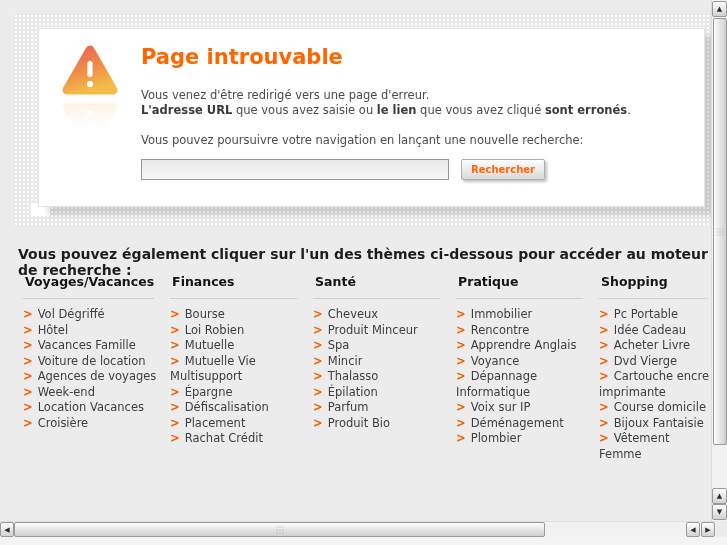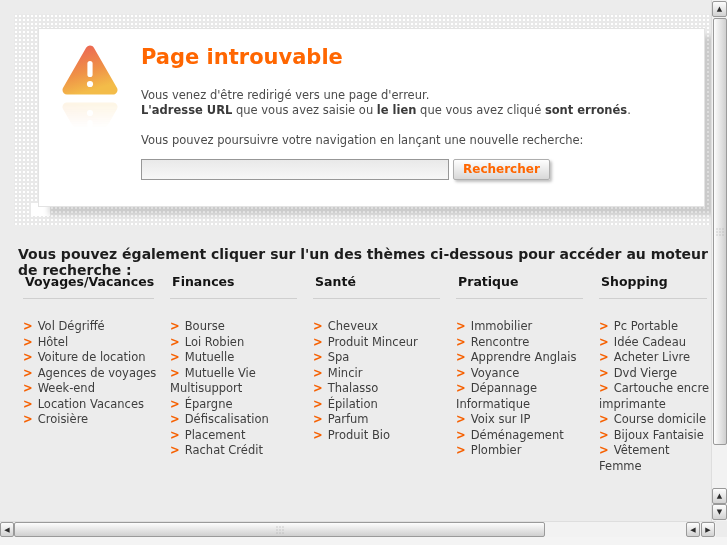--- a/index.html
+++ b/index.html
@@ -32,37 +32,37 @@
   .card-p1 { position:absolute; left:102px; top:59px; font-size:11.5px; line-height:15px; color:#4b4b4b; }
   .card-p1 b, .card-p2 b { color:#3a3a3a; }
   .card-p2 { position:absolute; left:102px; top:104px; font-size:11.5px; color:#4b4b4b; }
   .search-row { position:absolute; left:102px; top:130px; display:flex; align-items:center; }
   .search-input {
     width:308px; height:21px; border:1px solid #979797;
     background:linear-gradient(#e9e9e9,#f7f7f7);
     font-size:11.5px; padding:0 4px; color:#333; outline:none;
   }
   .search-btn {
-    margin-left:4px; height:21px; padding:1px 9px 2px 9px;
+    margin-left:12px; height:21px; padding:1px 9px 2px 9px;
     background:linear-gradient(#fefefe,#d8d8d8);
     border:1px solid #aeaeae; border-radius:2px;
-    font-family:inherit; font-size:12px; font-weight:bold; color:#ff6600;
+    font-family:inherit; font-size:10px; font-weight:bold; color:#ff6600;
     box-shadow:2px 2px 3px rgba(0,0,0,0.25); cursor:pointer;
   }
 
   
   .themes-intro { position:absolute; left:18px; top:246px; font-size:14px; font-weight:bold; color:#1d1d1d; }
   .theme-columns { position:absolute; left:23px; top:272px; width:700px; display:flex; }
   .theme-col { flex:0 0 143px; }
   .theme-col:last-child { flex:1 1 auto; }
   .col-title {
     font-size:12.5px; font-weight:bold; color:#141414;
     padding:2px 0 9px 2px; border-bottom:1px solid #cfcfcf; margin-right:16px;
   }
-  .col-list { list-style:none; margin-top:20px; padding-right:10px; }
+  .col-list { list-style:none; margin-top:8px; padding-right:10px; }
   .col-list li { font-size:11.5px; line-height:15.5px; color:#3e3e3e; cursor:pointer; }
   .arr { color:#f66000; font-weight:bold; margin-right:5px; }
 
   
   .sbtn {
     position:absolute; width:15px; height:16px;
     background:linear-gradient(#fdfdfd,#d2d2d2);
     border:1px solid #999; border-radius:2px;
     font-size:7px; color:#2b2b2b; display:flex; align-items:center; justify-content:center;
     cursor:pointer;
@@ -134,20 +134,21 @@
   </div>
 
   <div class="themes-intro">Vous pouvez également cliquer sur l'un des thèmes ci-dessous pour accéder au moteur de recherche :</div>
 
   <div class="theme-columns">
     <div class="theme-col">
       <div class="col-title">Voyages/Vacances</div>
       <ul class="col-list">
           <li><span class="arr">&gt;</span><span>Vol Dégriffé</span></li>
           <li><span class="arr">&gt;</span><span>Hôtel</span></li>
+          <li><span class="arr">&gt;</span><span>Vacances Famille</span></li>
           <li><span class="arr">&gt;</span><span>Voiture de location</span></li>
           <li><span class="arr">&gt;</span><span>Agences de voyages</span></li>
           <li><span class="arr">&gt;</span><span>Week-end</span></li>
           <li><span class="arr">&gt;</span><span>Location Vacances</span></li>
           <li><span class="arr">&gt;</span><span>Croisière</span></li>
         </ul>
     </div>
 
     <div class="theme-col">
       <div class="col-title">Finances</div>

